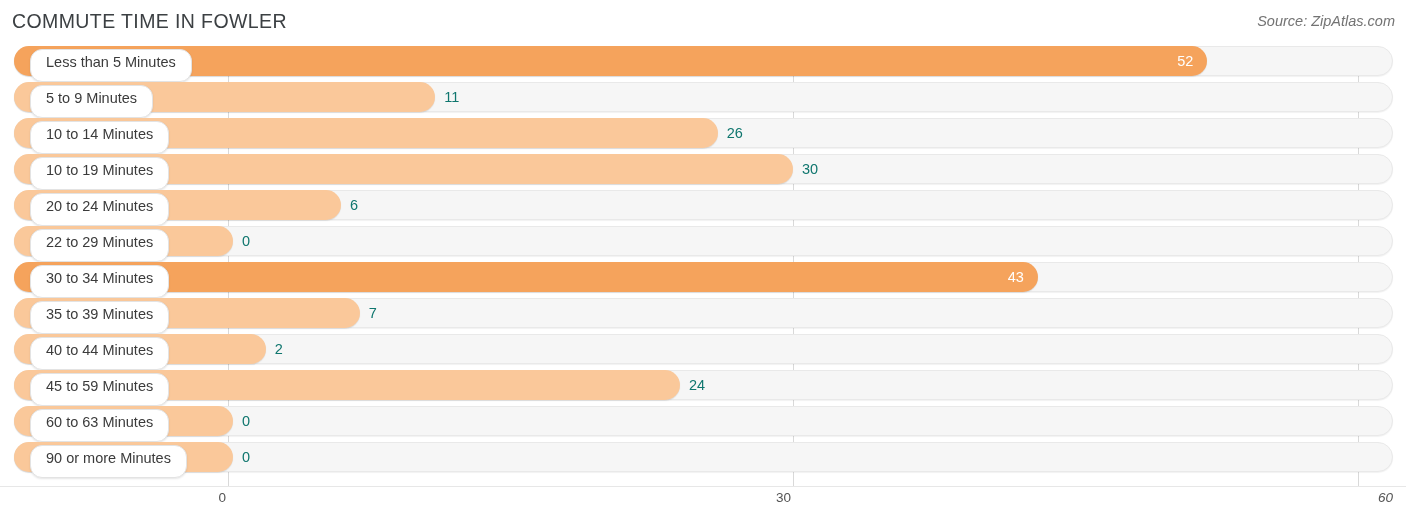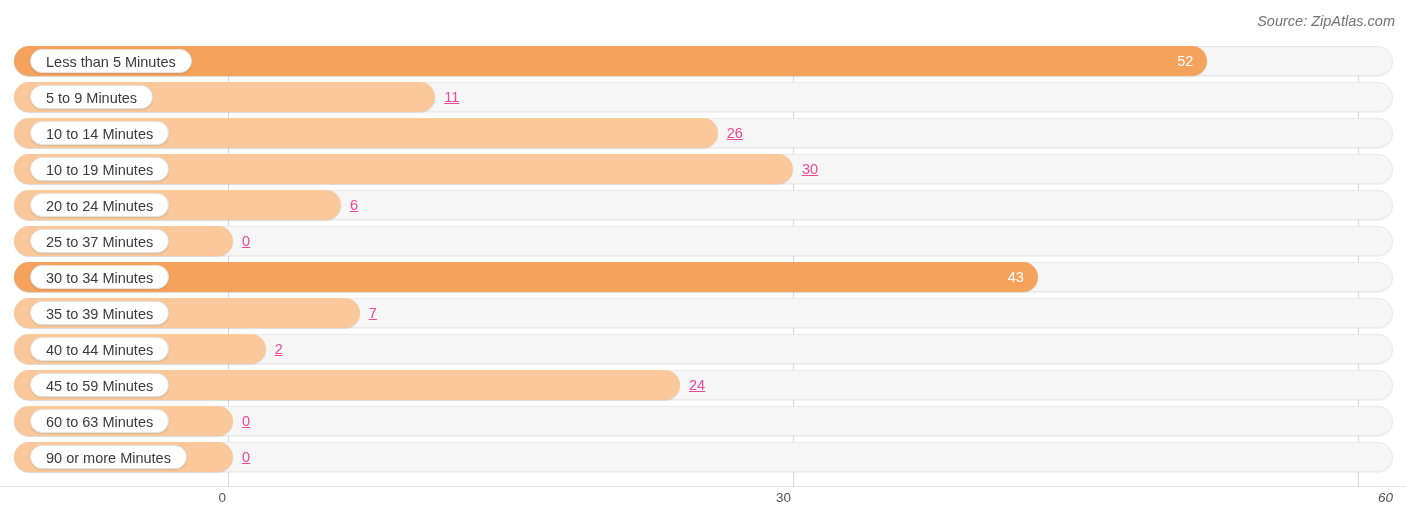--- a/index.html
+++ b/index.html
@@ -101,21 +101,21 @@
     height: 30px;
     border-radius: 15px;
     box-sizing: border-box;
     box-shadow: 0 1px 1px rgba(0,0,0,.10);
   }
   
   .pill {
     position: absolute;
     left: 30px;
     top: 3px;
-    height: 24px;
+    height: 33px;
     line-height: 24px;
     padding: 0 15px;
     background: #ffffff;
     border: 1px solid #e3e3e3;
     border-radius: 12px;
     font-size: 14.5px;
     color: #3b3b3b;
     white-space: nowrap;
     box-shadow: 0 1px 2px rgba(0,0,0,.10);
     box-sizing: border-box;
@@ -127,22 +127,21 @@
     height: 26px;
     line-height: 30px;
     font-size: 14.5px;
     white-space: nowrap;
   }
   .val.inside {
     color: #ffffff;
     transform: translateX(-100%);
   }
   .val.outside {
-    color: #ec4899;
-    text-decoration: underline;
+    color: #0f766e;
   }
 
   
   .axis {
     position: absolute;
     left: 0;
     top: 486px;
     width: 1406px;
     height: 38px;
   }
@@ -161,20 +160,21 @@
     top: 0;
     width: 1406px;
     height: 1px;
     background: #e7e7e7;
   }
 </style>
 </head>
 <body>
 
 <div class="header">
+  <div class="chart-title">COMMUTE TIME IN FOWLER</div>
   <div class="source-note">Source: ZipAtlas.com</div>
 </div>
 
 <div class="plot">
   <div class="gridlines">
       <div class="gridline" style="left: 228px;"></div>
       <div class="gridline" style="left: 793px;"></div>
       <div class="gridline" style="left: 1358px;"></div>
     </div>
   <div class="rows">
@@ -204,21 +204,21 @@
       </div>
       <div class="row">
         <div class="track"></div>
         <div class="bar" style="width: 327px; background: rgb(250, 200, 154);"></div>
         <div class="pill">20 to 24 Minutes</div>
         <div class="val outside" style="left: 350px;">6</div>
       </div>
       <div class="row">
         <div class="track"></div>
         <div class="bar" style="width: 219px; background: rgb(250, 200, 154);"></div>
-        <div class="pill">25 to 37 Minutes</div>
+        <div class="pill">22 to 29 Minutes</div>
         <div class="val outside" style="left: 242px;">0</div>
       </div>
       <div class="row">
         <div class="track"></div>
         <div class="bar" style="width: 1023.83px; background: rgb(245, 163, 92);"></div>
         <div class="pill">30 to 34 Minutes</div>
         <div class="val inside" style="left: 1023.83px;">43</div>
       </div>
       <div class="row">
         <div class="track"></div>

